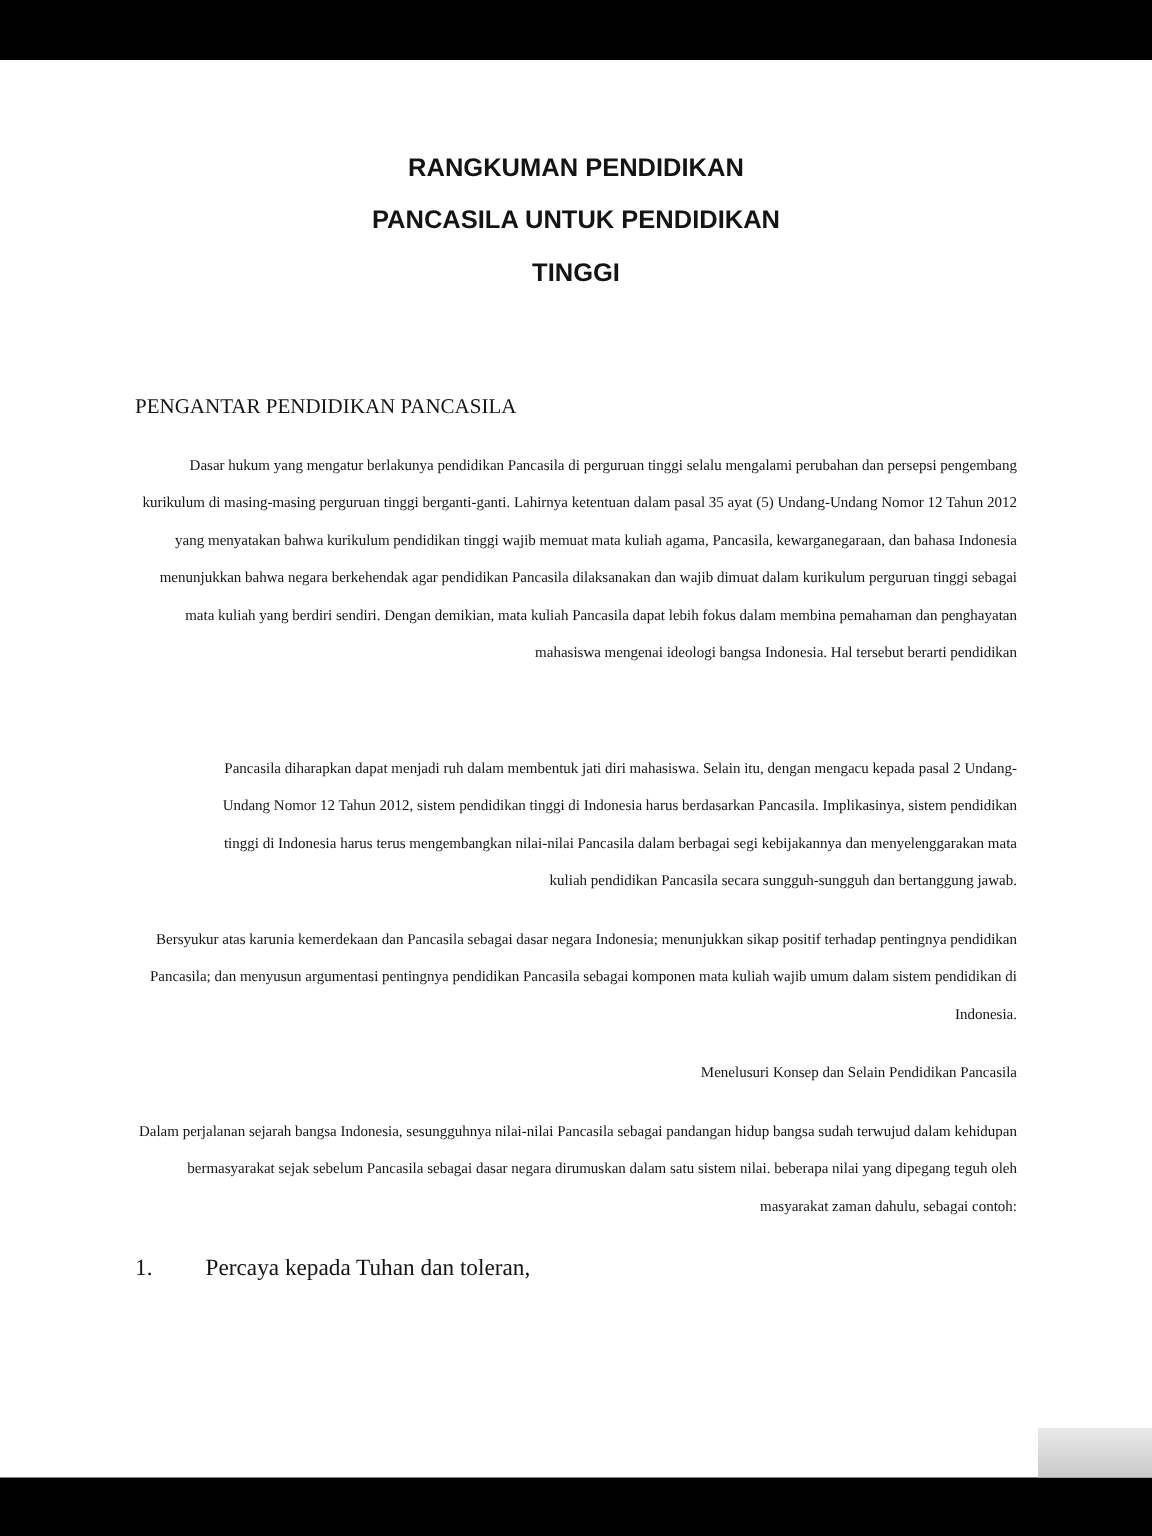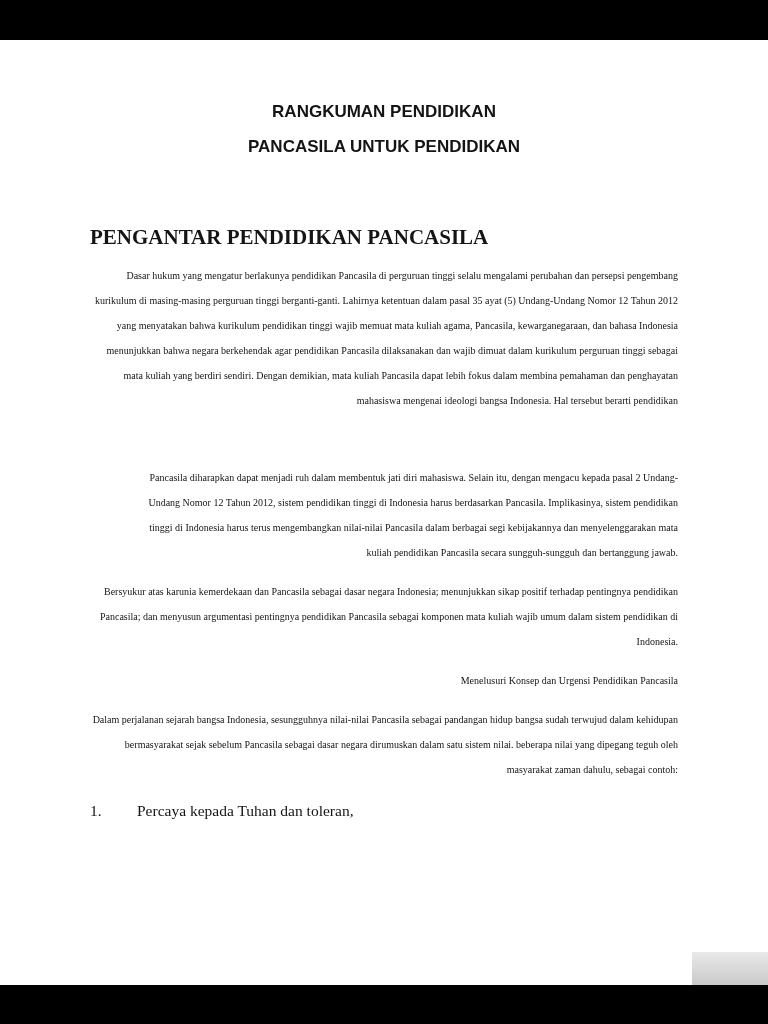--- a/index.html
+++ b/index.html
@@ -29,22 +29,22 @@
     font-weight:700;
     font-size:17px;
     line-height:35px;
     color:var(--text);
     text-align:center;
   }
   .title-line{display:block;}
   .doc-heading{
     margin:62px 0 0 0;
     font-family:"Liberation Serif", serif;
-    font-weight:700;
-    font-size:21px;
+    font-weight:400;
+    font-size:14px;
     line-height:22px;
     color:var(--text);
   }
   .para{
     margin:14px 0 0 0;
     font-size:10px;
     line-height:25px;
     color:var(--text);
     text-align:right;
   }
@@ -75,31 +75,32 @@
 </head>
 <body>
 
 <div class="stage">
 
   <div class="page">
 
     <h1 class="doc-title">
       <span class="title-line">RANGKUMAN PENDIDIKAN</span>
       <span class="title-line">PANCASILA UNTUK PENDIDIKAN</span>
+      <span class="title-line">TINGGI</span>
     </h1>
 
     <h2 class="doc-heading">PENGANTAR PENDIDIKAN PANCASILA</h2>
 
     <p class="para first">Dasar hukum yang mengatur berlakunya pendidikan Pancasila di perguruan tinggi selalu mengalami perubahan dan persepsi pengembang kurikulum di masing-masing perguruan tinggi berganti-ganti. Lahirnya ketentuan dalam pasal 35 ayat (5) Undang-Undang Nomor 12 Tahun 2012 yang menyatakan bahwa kurikulum pendidikan tinggi wajib memuat mata kuliah agama, Pancasila, kewarganegaraan, dan bahasa Indonesia menunjukkan bahwa negara berkehendak agar pendidikan Pancasila dilaksanakan dan wajib dimuat dalam kurikulum perguruan tinggi sebagai mata kuliah yang berdiri sendiri. Dengan demikian, mata kuliah Pancasila dapat lebih fokus dalam membina pemahaman dan penghayatan mahasiswa mengenai ideologi bangsa Indonesia. Hal tersebut berarti pendidikan</p>
 
     <p class="para gap-before">Pancasila diharapkan dapat menjadi ruh dalam membentuk jati diri mahasiswa. Selain itu, dengan mengacu kepada pasal 2 Undang-Undang Nomor 12 Tahun 2012, sistem pendidikan tinggi di Indonesia harus berdasarkan Pancasila. Implikasinya, sistem pendidikan tinggi di Indonesia harus terus mengembangkan nilai-nilai Pancasila dalam berbagai segi kebijakannya dan menyelenggarakan mata kuliah pendidikan Pancasila secara sungguh-sungguh dan bertanggung jawab.</p>
 
     <p class="para">Bersyukur atas karunia kemerdekaan dan Pancasila sebagai dasar negara Indonesia; menunjukkan sikap positif terhadap pentingnya pendidikan Pancasila; dan menyusun argumentasi pentingnya pendidikan Pancasila sebagai komponen mata kuliah wajib umum dalam sistem pendidikan di Indonesia.</p>
 
-    <p class="para">Menelusuri Konsep dan Urgensi Pendidikan Pancasila</p>
+    <p class="para">Menelusuri Konsep dan Selain Pendidikan Pancasila</p>
 
     <p class="para">Dalam perjalanan sejarah bangsa Indonesia, sesungguhnya nilai-nilai Pancasila sebagai pandangan hidup bangsa sudah terwujud dalam kehidupan bermasyarakat sejak sebelum Pancasila sebagai dasar negara dirumuskan dalam satu sistem nilai. beberapa nilai yang dipegang teguh oleh masyarakat zaman dahulu, sebagai contoh:</p>
 
     <ol class="num-list">
       <li class="list-item">
         <span class="num">1.</span><span class="li-text">Percaya kepada Tuhan dan toleran,</span>
       </li>
 
     </ol>
 

